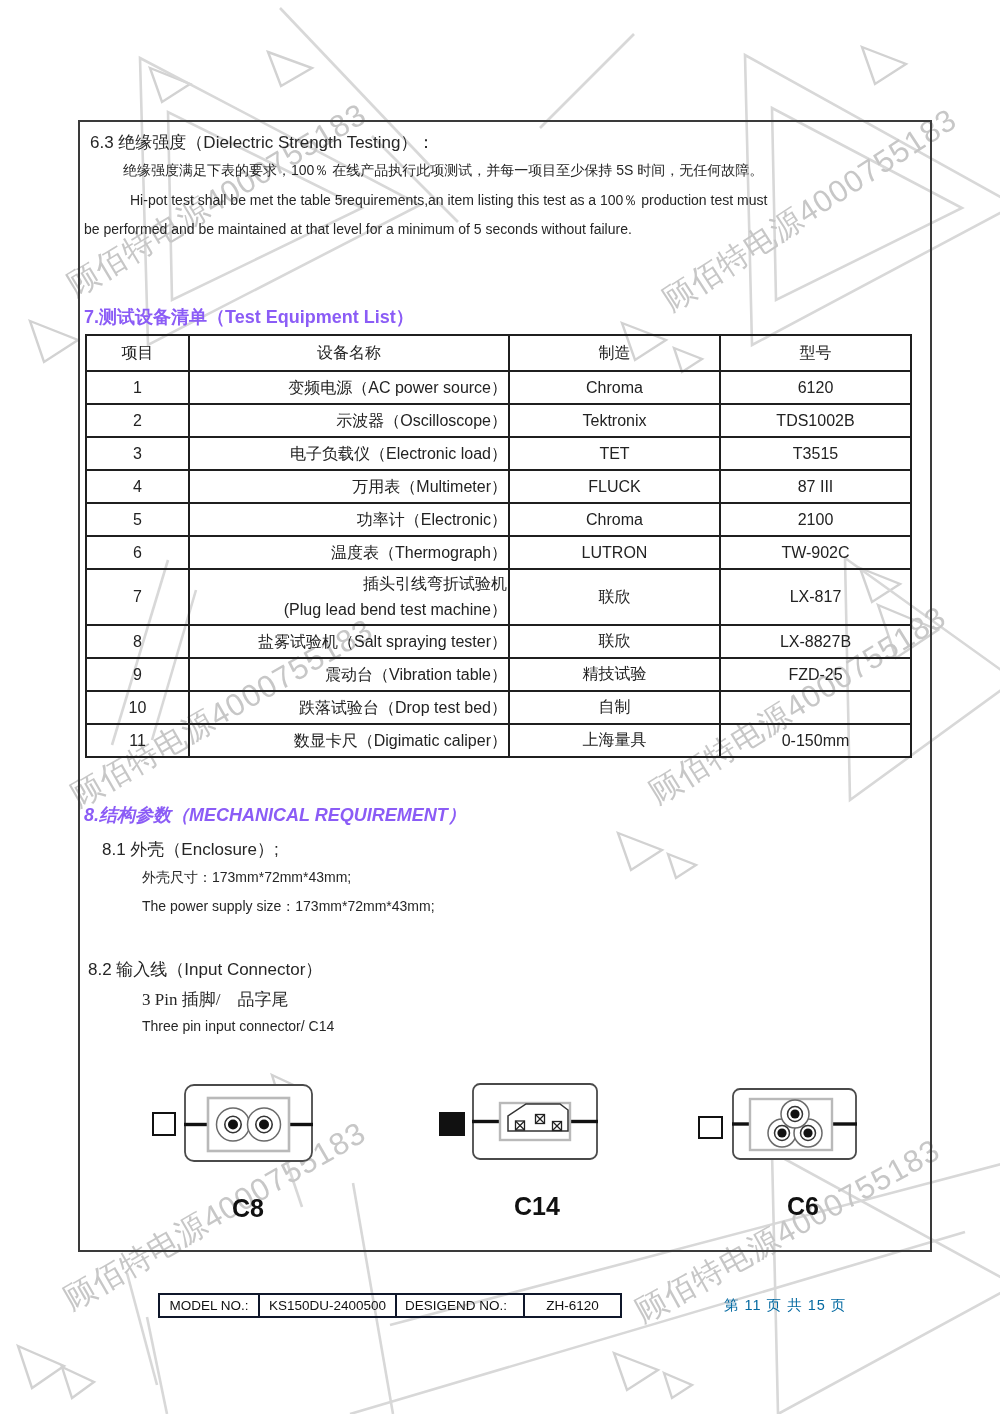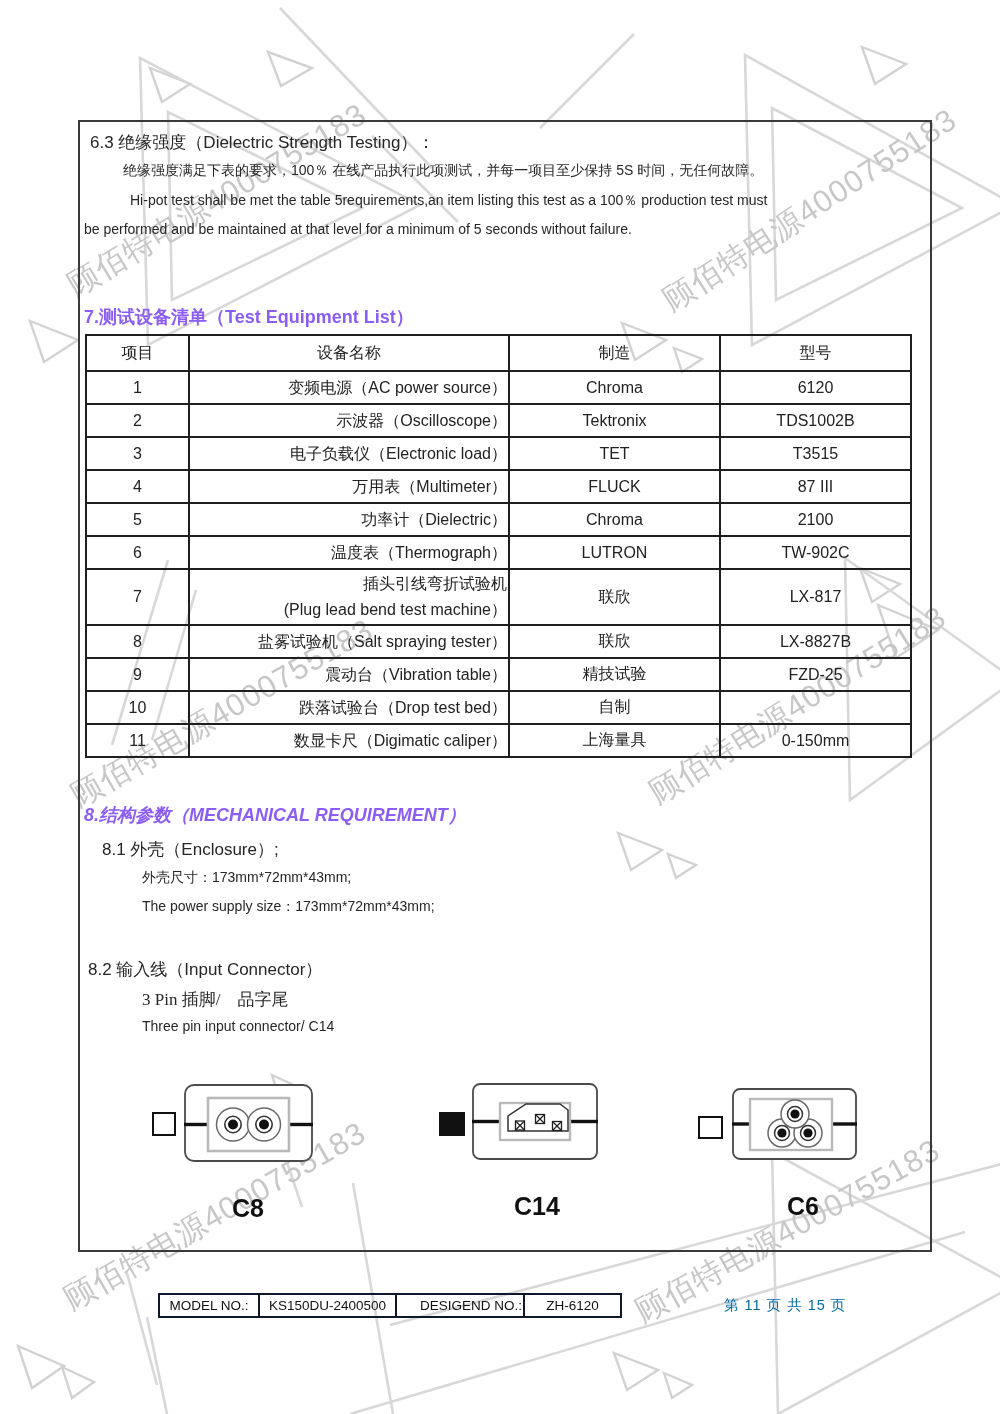--- a/index.html
+++ b/index.html
@@ -26,21 +26,21 @@
   #equip-table .c-center{text-align:center;}
   #equip-table .c-name{text-align:right;padding-left:13px;line-height:26px;}
   
   .cbx{position:absolute;border:2.5px solid #111;background:#fff;}
   .cbx.checked{background:#111;}
   .conn-label{position:absolute;width:110px;text-align:center;font-size:25px;font-weight:bold;color:#111;margin-top:28px;}
   
   #footer-table{position:absolute;left:158px;top:1293px;border-collapse:collapse;table-layout:fixed;
                 width:462px;font-size:13.5px;color:#111;}
   #footer-table td{border:2px solid #0f172a;height:19px;text-align:center;white-space:nowrap;overflow:hidden;}
-  #footer-table td.l{text-align:right;padding-left:8px;}
+  #footer-table td.l{text-align:left;padding-left:8px;}
   #page-num{position:absolute;left:724px;top:1296px;font-size:14.5px;color:#0369a1;letter-spacing:1px;white-space:nowrap;}
 </style>
 </head>
 <body>
 
 <div id="page">
 
   <svg id="wm-svg" width="1000" height="1414" viewBox="0 0 1000 1414">
     <g fill="none" stroke="#d2d2d2" stroke-width="2.4">
       <polygon points="268,52 312,68 281,86"></polygon>
@@ -142,21 +142,21 @@
             <td class="c-center">4</td>
             <td class="c-name">
               <div>万用表（Multimeter）</div>
             </td>
             <td class="c-center">FLUCK</td>
             <td class="c-center">87 III</td>
           </tr>
           <tr>
             <td class="c-center">5</td>
             <td class="c-name">
-              <div>功率计（Dielectric）</div>
+              <div>功率计（Electronic）</div>
             </td>
             <td class="c-center">Chroma</td>
             <td class="c-center">2100</td>
           </tr>
           <tr>
             <td class="c-center">6</td>
             <td class="c-name">
               <div>温度表（Thermograph）</div>
             </td>
             <td class="c-center">LUTRON</td>

